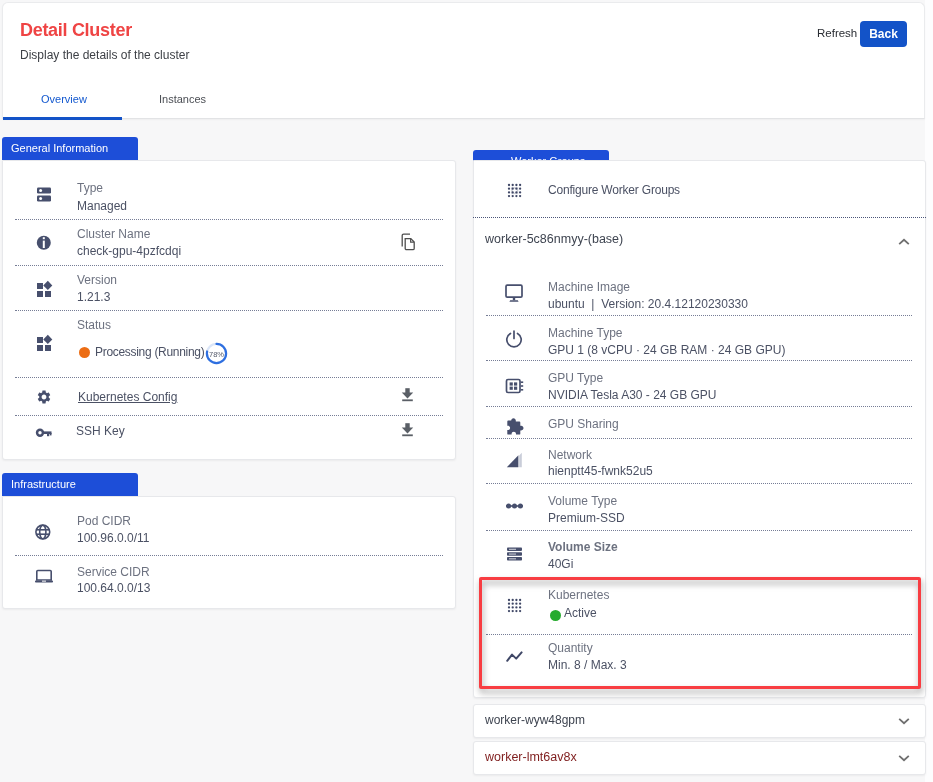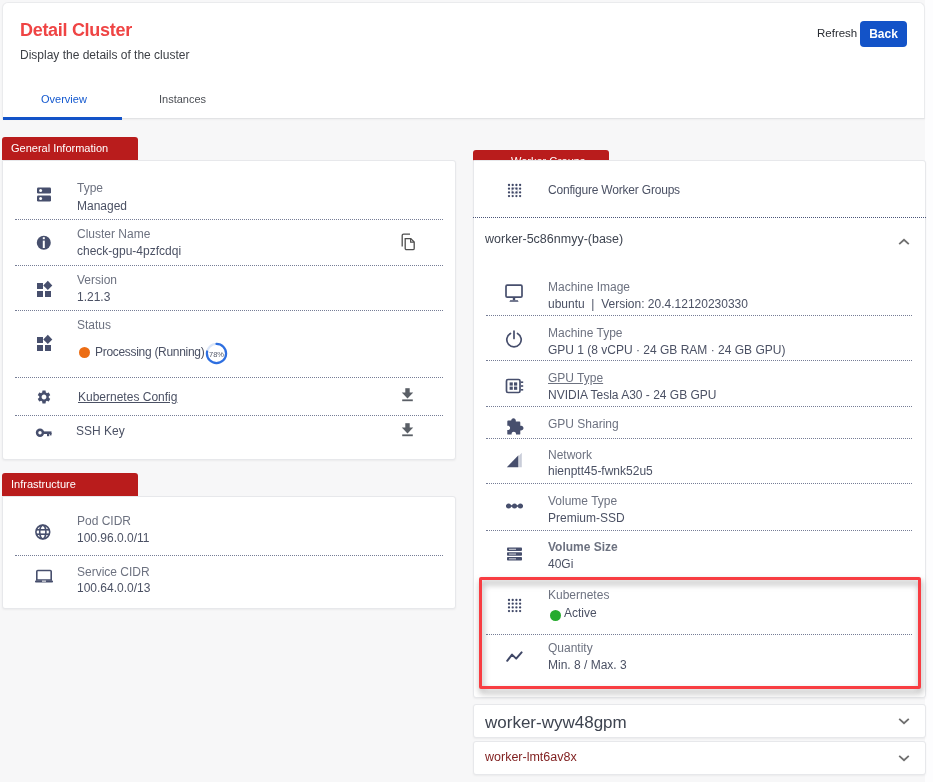--- a/index.html
+++ b/index.html
@@ -1,20 +1,20 @@
 <!DOCTYPE html>
 <html><head>
 <meta charset="utf-8">
 <style>
 * { margin:0; padding:0; box-sizing:border-box; }
 html,body { width:933px; height:782px; overflow:hidden; }
 body { font-family:"Liberation Sans", sans-serif; background:#f7f7f8; position:relative; }
 .abs { position:absolute; }
 .card { position:absolute; background:#fff; border:1px solid #e7e8eb; border-radius:3px; box-shadow:0 1px 2px rgba(0,0,0,0.05); }
-.tabhead { position:absolute; background:#b91c1c; color:#fff; font-size:11px; border-radius:3px 3px 0 0; width:136px; height:23px; line-height:23px; padding-left:9px; }
+.tabhead { position:absolute; background:#1d4ed8; color:#fff; font-size:11px; border-radius:3px 3px 0 0; width:136px; height:23px; line-height:23px; padding-left:9px; }
 .lbl { position:absolute; font-size:12px; color:#6d7280; line-height:15px; white-space:nowrap; }
 .val { position:absolute; font-size:12px; color:#4b5164; line-height:15px; white-space:nowrap; }
 .sep { position:absolute; border-top:1px dotted #767d96; height:0; }
 .icn { position:absolute; }
 </style>
 </head>
 <body>
 
 <div class="abs" style="left:925px; top:0; width:8px; height:782px; background:#fdfdfe;"></div>
 
@@ -71,21 +71,21 @@
 <div class="abs" style="left:485px; top:232px; font-size:12.5px; color:#3e4450;">worker-5c86nmyy-(base)</div>
 
 <div class="lbl" style="left:548px; top:280px;">Machine Image</div>
 <div class="val" style="left:548px; top:297px;">ubuntu&nbsp; | &nbsp;Version: 20.4.12120230330</div>
 <div class="sep" style="left:486px; top:315px; width:426px;"></div>
 
 <div class="lbl" style="left:548px; top:326px;">Machine Type</div>
 <div class="val" style="left:548px; top:343px;">GPU 1 (8 vCPU · 24 GB RAM · 24 GB GPU)</div>
 <div class="sep" style="left:486px; top:360px; width:426px;"></div>
 
-<div class="lbl" style="left:548px; top:371px;text-decoration:underline;">GPU Type</div>
+<div class="lbl" style="left:548px; top:371px;">GPU Type</div>
 <div class="val" style="left:548px; top:388px;">NVIDIA Tesla A30 - 24 GB GPU</div>
 <div class="sep" style="left:486px; top:406px; width:426px;"></div>
 
 <div class="lbl" style="left:548px; top:417px;">GPU Sharing</div>
 <div class="sep" style="left:486px; top:438px; width:426px;"></div>
 
 <div class="lbl" style="left:548px; top:448px;">Network</div>
 <div class="val" style="left:548px; top:464px;">hienptt45-fwnk52u5</div>
 <div class="sep" style="left:486px; top:483px; width:426px;"></div>
 
@@ -100,21 +100,21 @@
 <div class="abs" style="left:550px; top:609.5px; width:11px; height:11px; border-radius:50%; background:#26ab2e;"></div>
 <div class="val" style="left:564px; top:606px;">Active</div>
 <div class="sep" style="left:486px; top:634px; width:426px;"></div>
 
 <div class="lbl" style="left:548px; top:641px;">Quantity</div>
 <div class="val" style="left:548px; top:658px;">Min. 8 / Max. 3</div>
 
 <div class="abs" style="left:479px; top:577px; width:442px; height:111.5px; border:3px solid #f83d42; border-radius:2px; filter:drop-shadow(1px 4px 3px rgba(80,80,80,0.55));"></div>
 
 <div class="card" style="left:473px; top:704px; width:453px; height:34px;"></div>
-<div class="abs" style="left:485px; top:713px; font-size:17px; color:#3e4450;">worker-wyw48gpm</div>
+<div class="abs" style="left:485px; top:713px; font-size:12px; color:#3e4450;">worker-wyw48gpm</div>
 <div class="card" style="left:473px; top:741px; width:453px; height:34px;"></div>
 <div class="abs" style="left:485px; top:750px; font-size:12.5px; color:#7f1d1d;">worker-lmt6av8x</div>
 
 <svg class="icn" style="left:30px; top:180px;" width="28" height="28" viewBox="0 0 28 28">
 
 <g fill="#474f6d">
 <rect x="7" y="7.5" width="14" height="6" rx="1.2"></rect>
 <rect x="7" y="15.5" width="14" height="6" rx="1.2"></rect>
 <circle cx="10.6" cy="10.5" r="1.5" fill="#fff"></circle>
 <circle cx="10.6" cy="18.5" r="1.5" fill="#fff"></circle>

